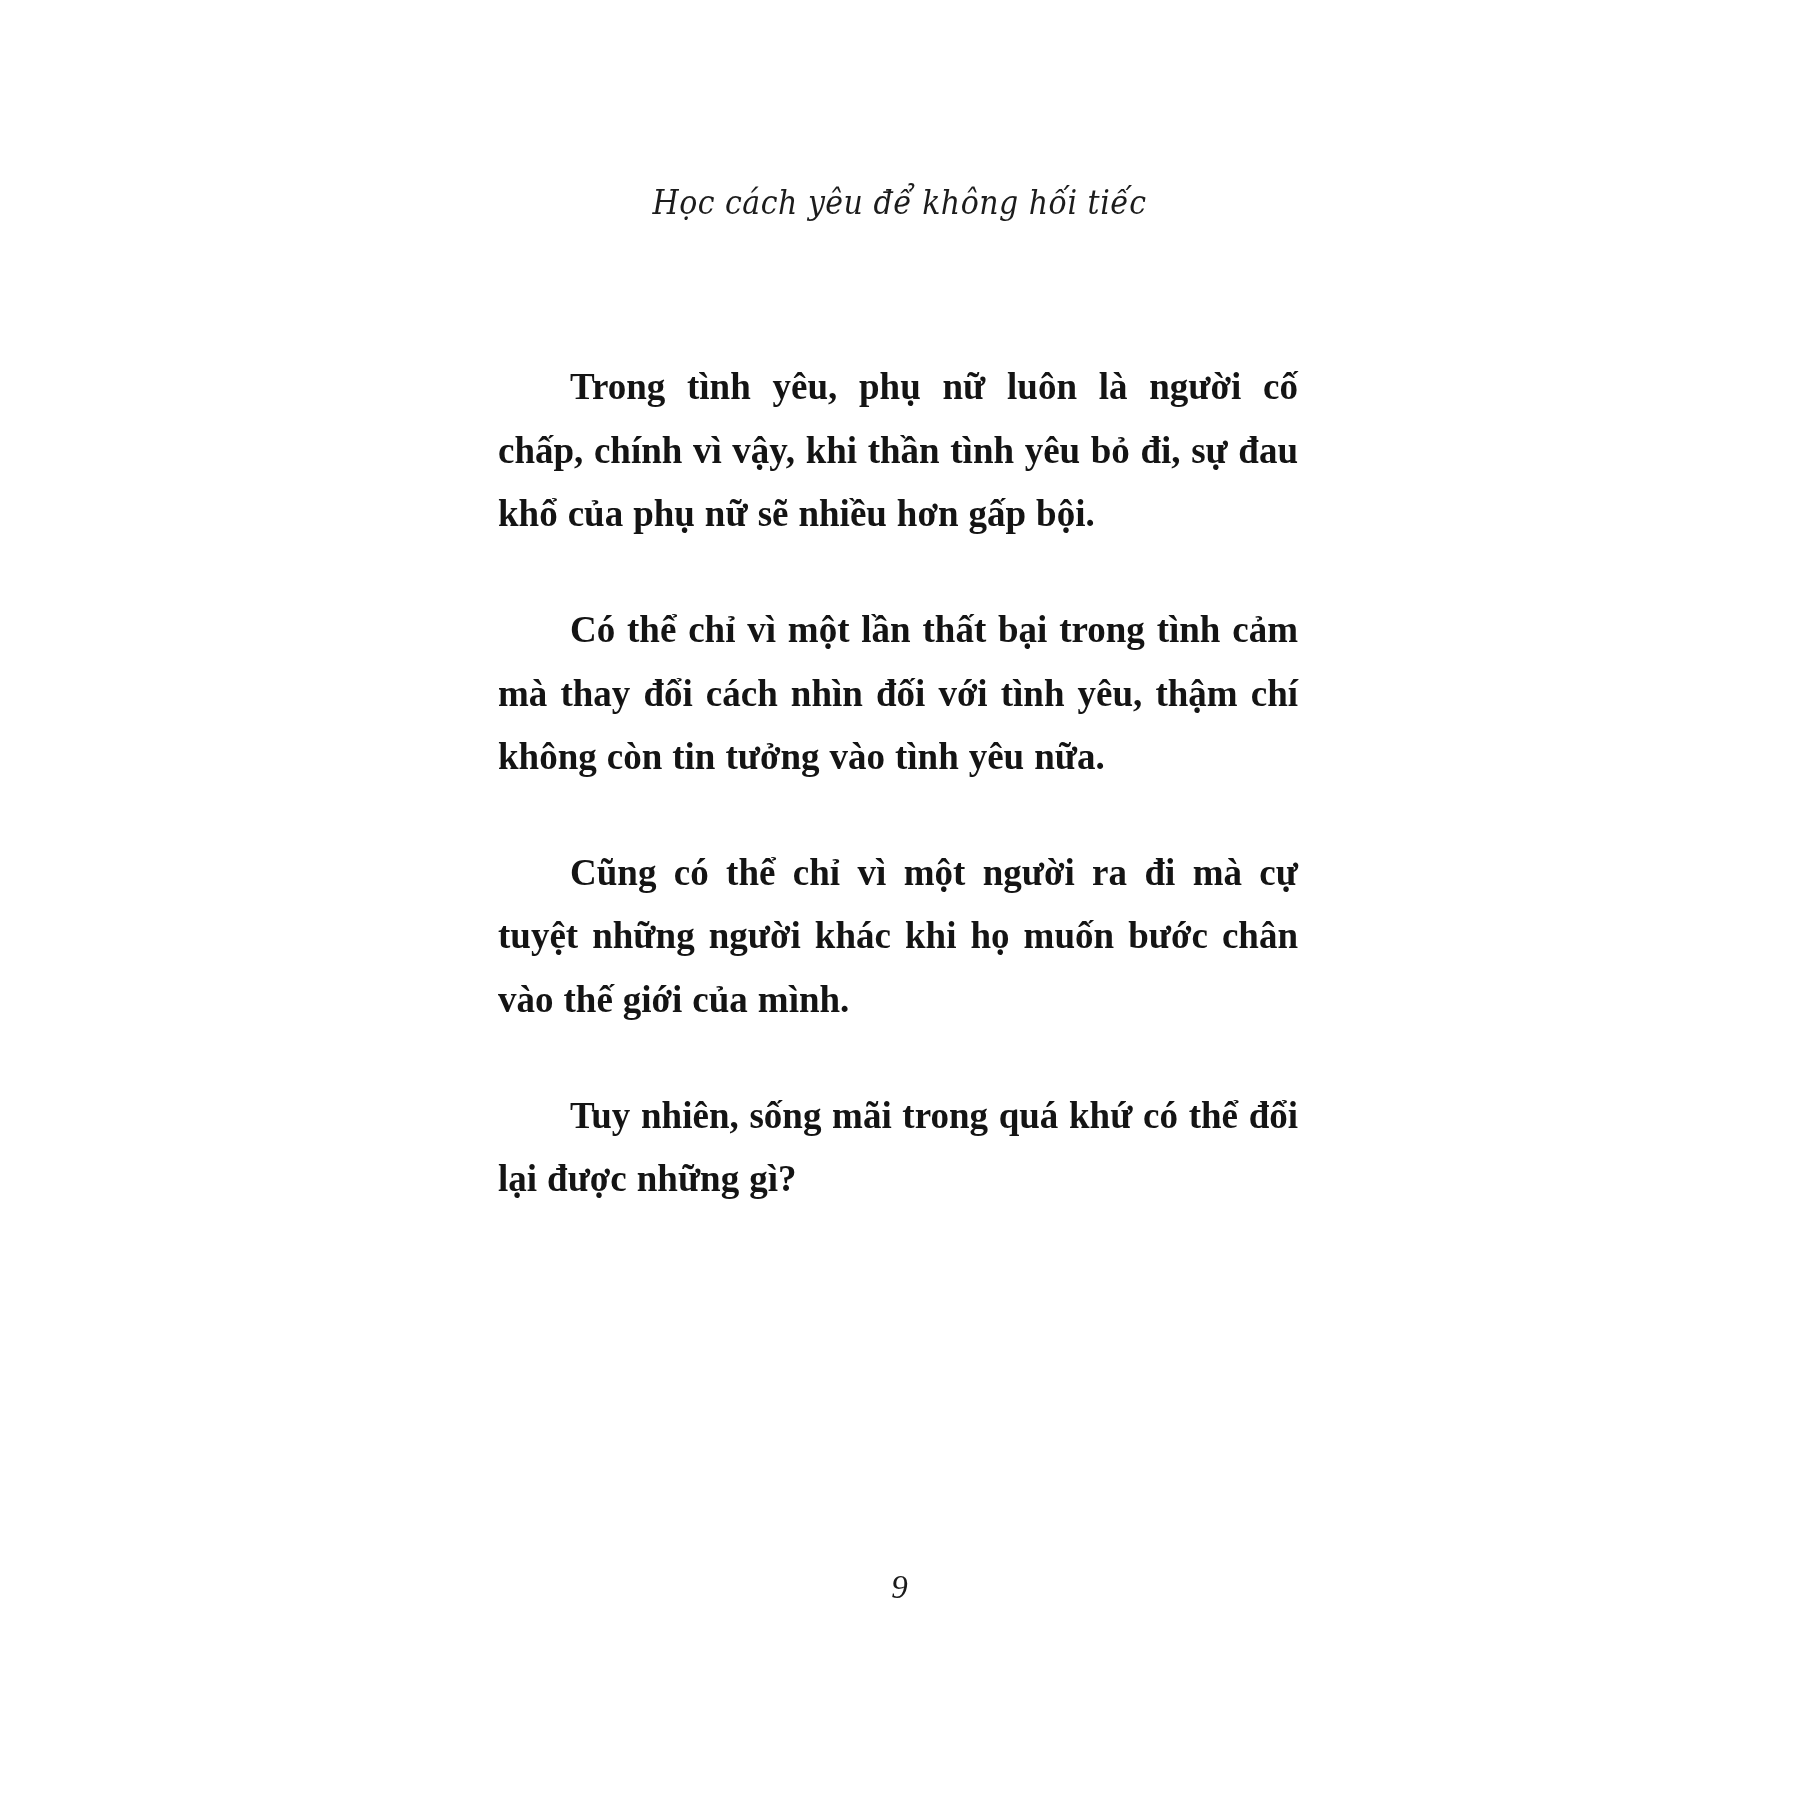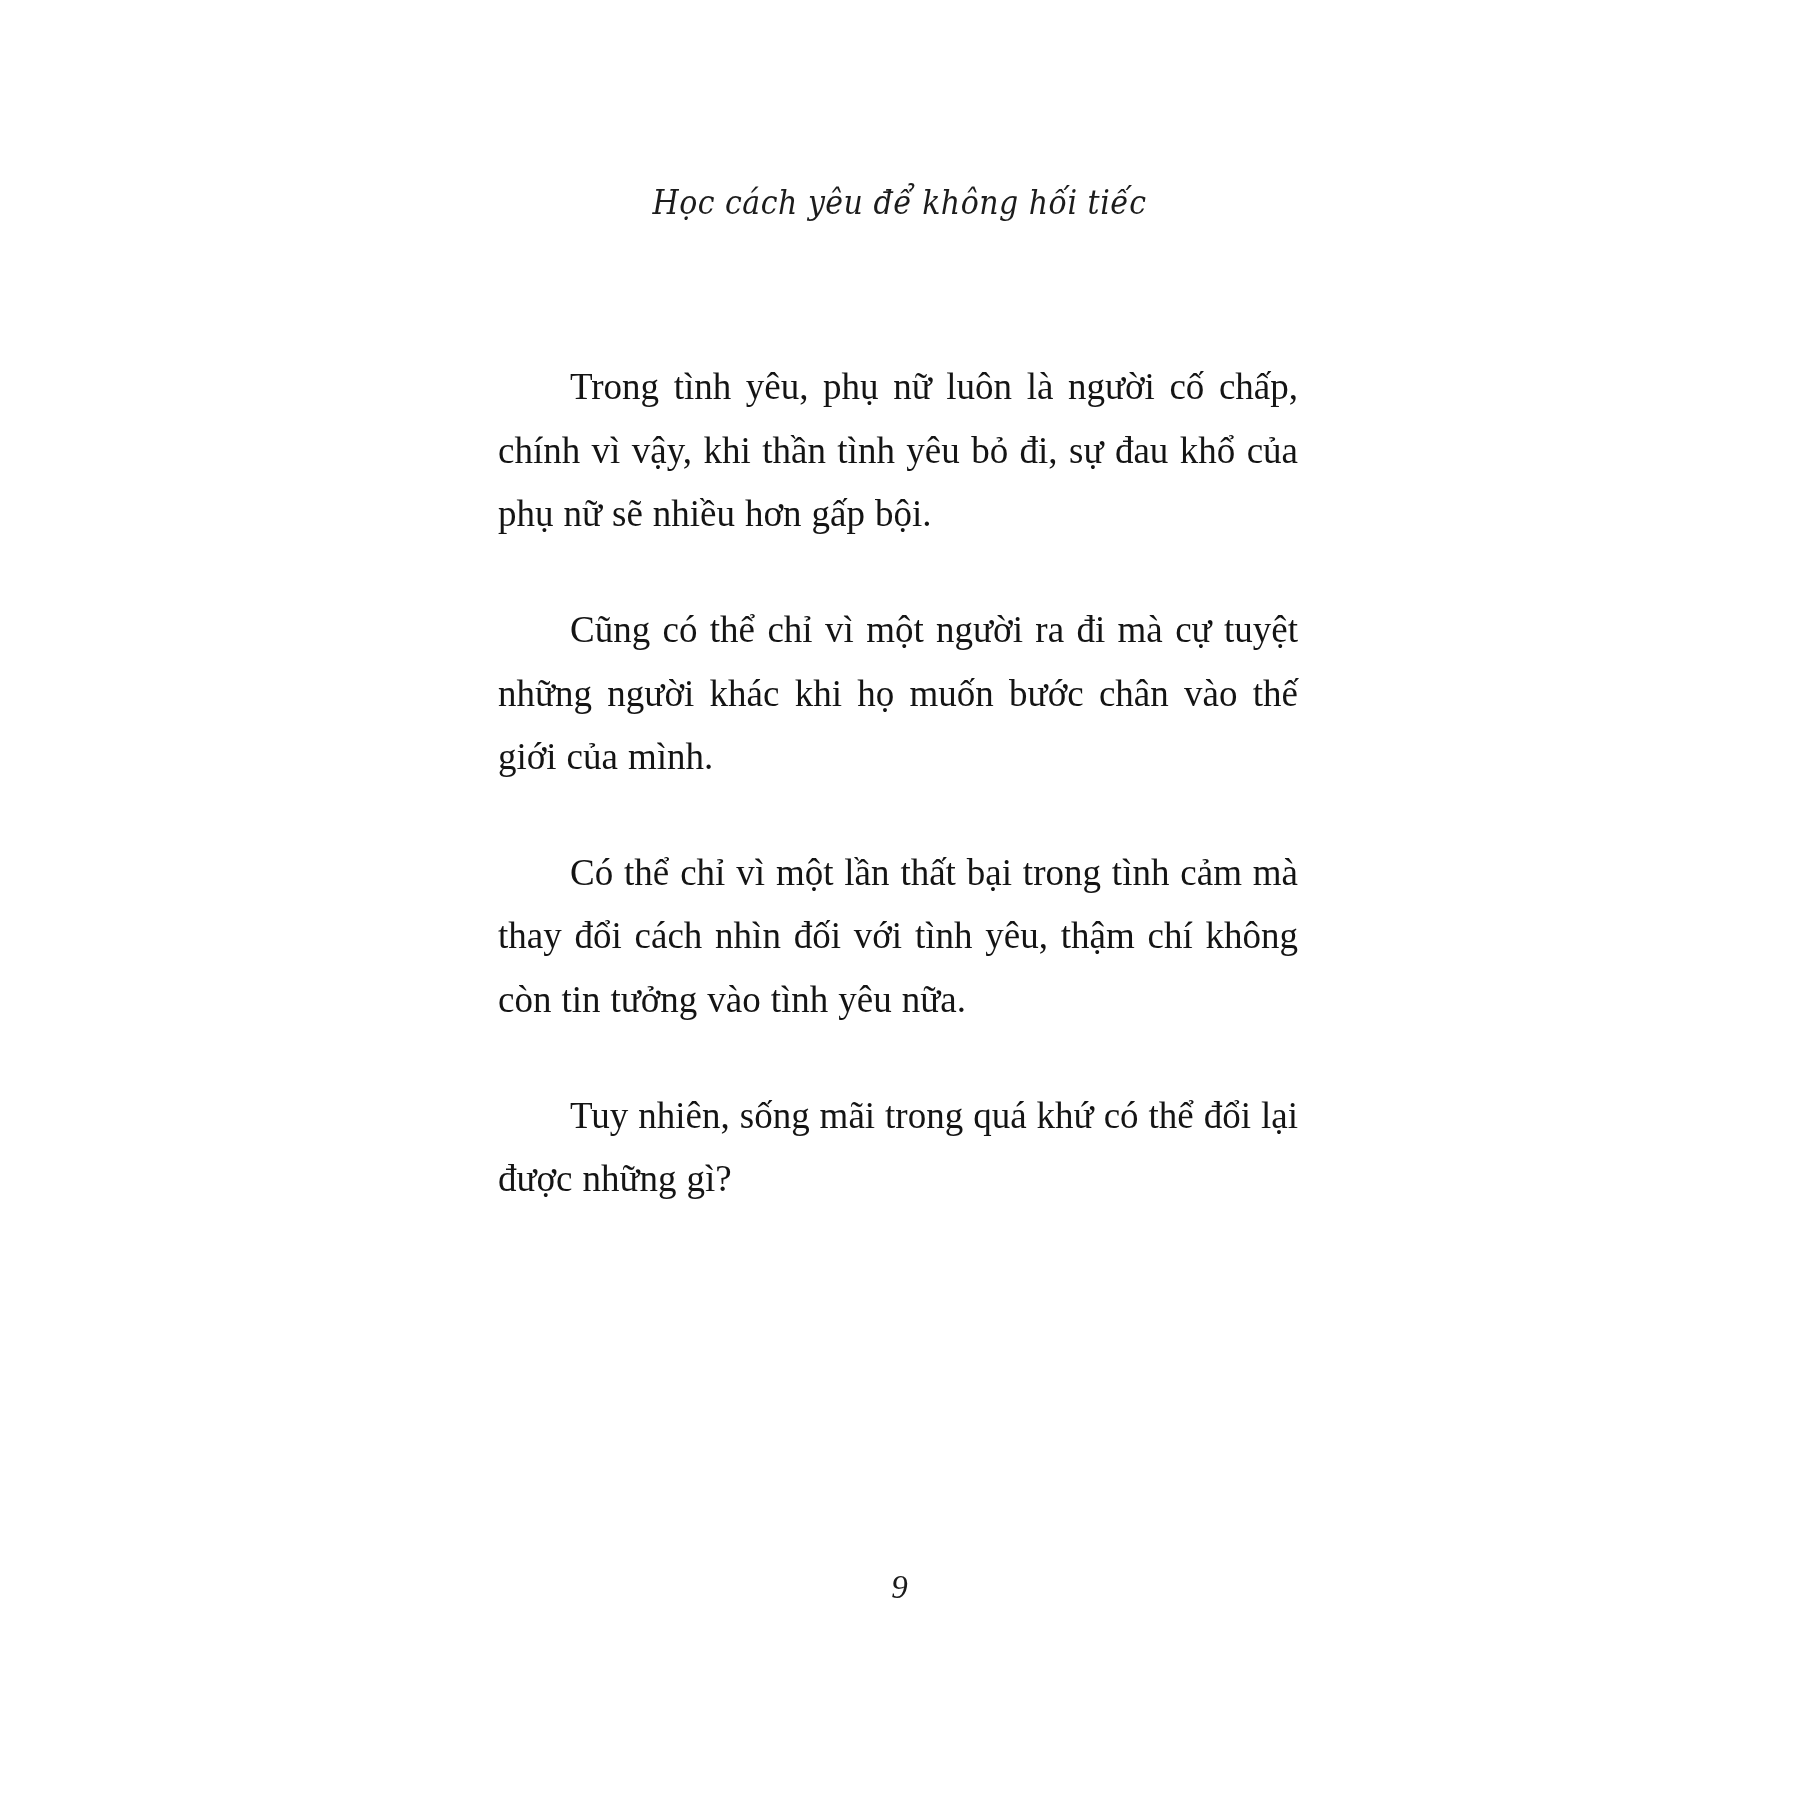--- a/index.html
+++ b/index.html
@@ -44,20 +44,21 @@
   p.para {
     margin: 0 0 52px 0;
     text-indent: 72px;
     text-align: justify;
     font-size: 37px;
     line-height: 1.72;
     font-family: "Liberation Serif", serif;
     color: #141414;
     hyphens: none;
     word-spacing: 0.02em;
+    font-weight: bold;
   }
   p.para:last-child {
     margin-bottom: 0;
   }
   .folio {
     position: absolute;
     bottom: 193px;
     left: 0;
     width: 1799px;
     text-align: center;
@@ -69,20 +70,20 @@
 </style>
 </head>
 <body>
 
 <div class="page">
 
   <div class="running-head">Học cách yêu để không hối tiếc</div>
 
   <div class="body-block">
     <p class="para">Trong tình yêu, phụ nữ luôn là người cố chấp, chính vì vậy, khi thần tình yêu bỏ đi, sự đau khổ của phụ nữ sẽ nhiều hơn gấp bội.</p>
+    <p class="para">Có thể chỉ vì một lần thất bại trong tình cảm mà thay đổi cách nhìn đối với tình yêu, thậm chí không còn tin tưởng vào tình yêu nữa.</p>
     <p class="para">Cũng có thể chỉ vì một người ra đi mà cự tuyệt những người khác khi họ muốn bước chân vào thế giới của mình.</p>
-    <p class="para">Có thể chỉ vì một lần thất bại trong tình cảm mà thay đổi cách nhìn đối với tình yêu, thậm chí không còn tin tưởng vào tình yêu nữa.</p>
     <p class="para">Tuy nhiên, sống mãi trong quá khứ có thể đổi lại được những gì?</p>
   </div>
 
   <div class="folio">9</div>
 
 </div>
 
 </body></html>

